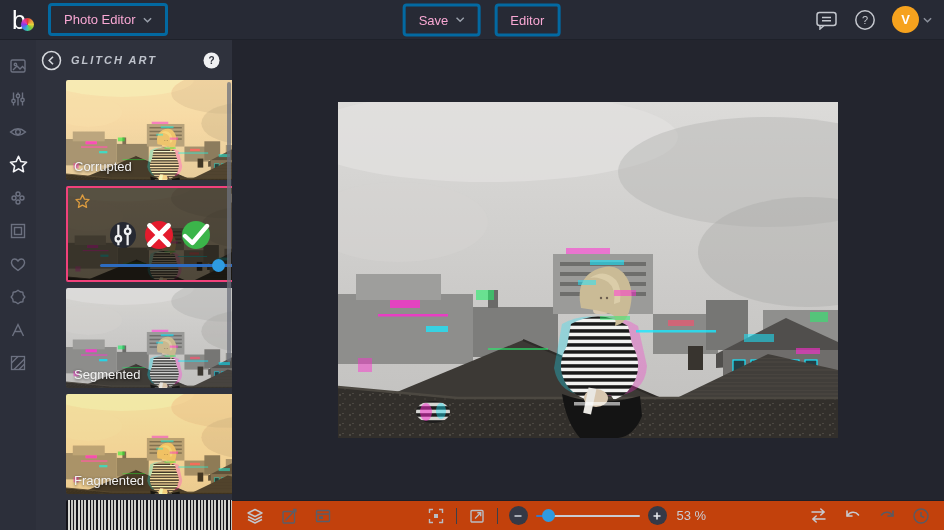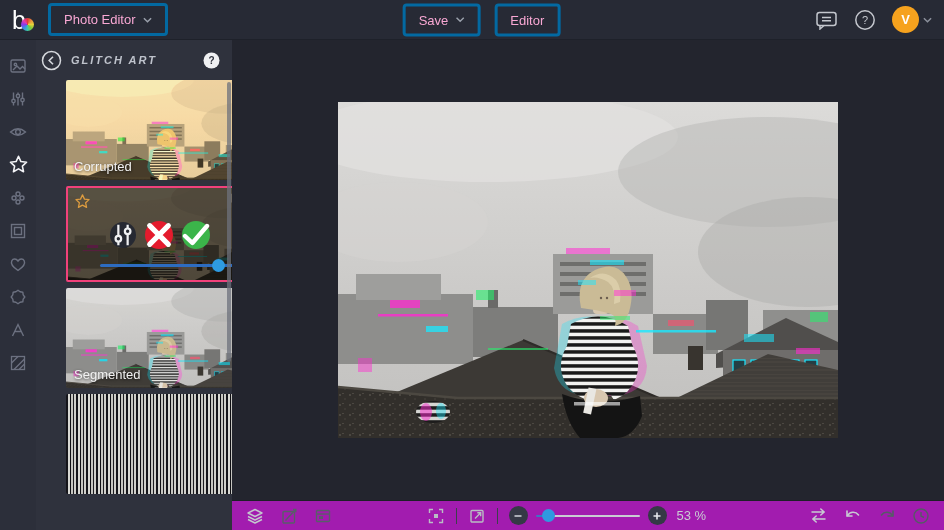--- a/index.html
+++ b/index.html
@@ -68,21 +68,21 @@
   .panel-scrollbar { position:absolute; right:1px; top:42px; width:4px; height:280px;
                      border-radius:2px; background:#6d717c; opacity:.75; }
 
   
   .canvas-region { flex:1; display:flex; flex-direction:column; background:#23252e; min-width:0; }
   .canvas-view { flex:1; display:flex; align-items:center; justify-content:center; }
   .artboard { width:500px; height:336px; background:#101010; }
   .artboard svg { width:100%; height:100%; display:block; }
 
   
-  .bottombar { height:30px; flex:0 0 30px; background:#a21caf; border-top:1px solid #1d1f27;
+  .bottombar { height:30px; flex:0 0 30px; background:#c2410c; border-top:1px solid #1d1f27;
                display:flex; align-items:center; padding:0 14px; }
   .bb-group { display:flex; align-items:center; gap:16px; }
   .bb-sep { width:1px; height:16px; background:#3c404b; margin:0 11px; }
   .bb-spacer { flex:1; }
   .zoom-slider { position:relative; width:104px; height:13px; margin:0 8px; cursor:pointer; }
   .zoom-track { position:absolute; top:5.5px; left:0; right:0; height:2px; border-radius:1px;
                 background:linear-gradient(to right,#3a76c4 0 12%,#c9ccd3 12%); }
   .zoom-handle { position:absolute; top:0; left:calc(12% - 6px); width:13px; height:13px;
                  border-radius:50%; background:#2f9ae0; }
   .circle-btn { width:19px; height:19px; border-radius:50%; border:none; background:#353946;
@@ -384,20 +384,26 @@
           </div>
         </div>
 
         <div class="thumb thumb--segmented">
           <svg viewBox="0 0 500 336" preserveAspectRatio="xMidYMid slice">
               <use href="#scene"></use>
             </svg>
           <span class="thumb-label">Segmented</span>
         </div>
 
+        <div class="thumb thumb--fragmented">
+          <svg viewBox="0 0 500 336" preserveAspectRatio="xMidYMid slice">
+              <use href="#scene"></use>
+            </svg>
+          <span class="thumb-label">Fragmented</span>
+        </div>
 
         <div class="thumb thumb--stripes"></div>
       </div>
 
       <div class="panel-scrollbar"></div>
     </aside>
 
     <section class="canvas-region">
       <div class="canvas-view">
         <div class="artboard">

